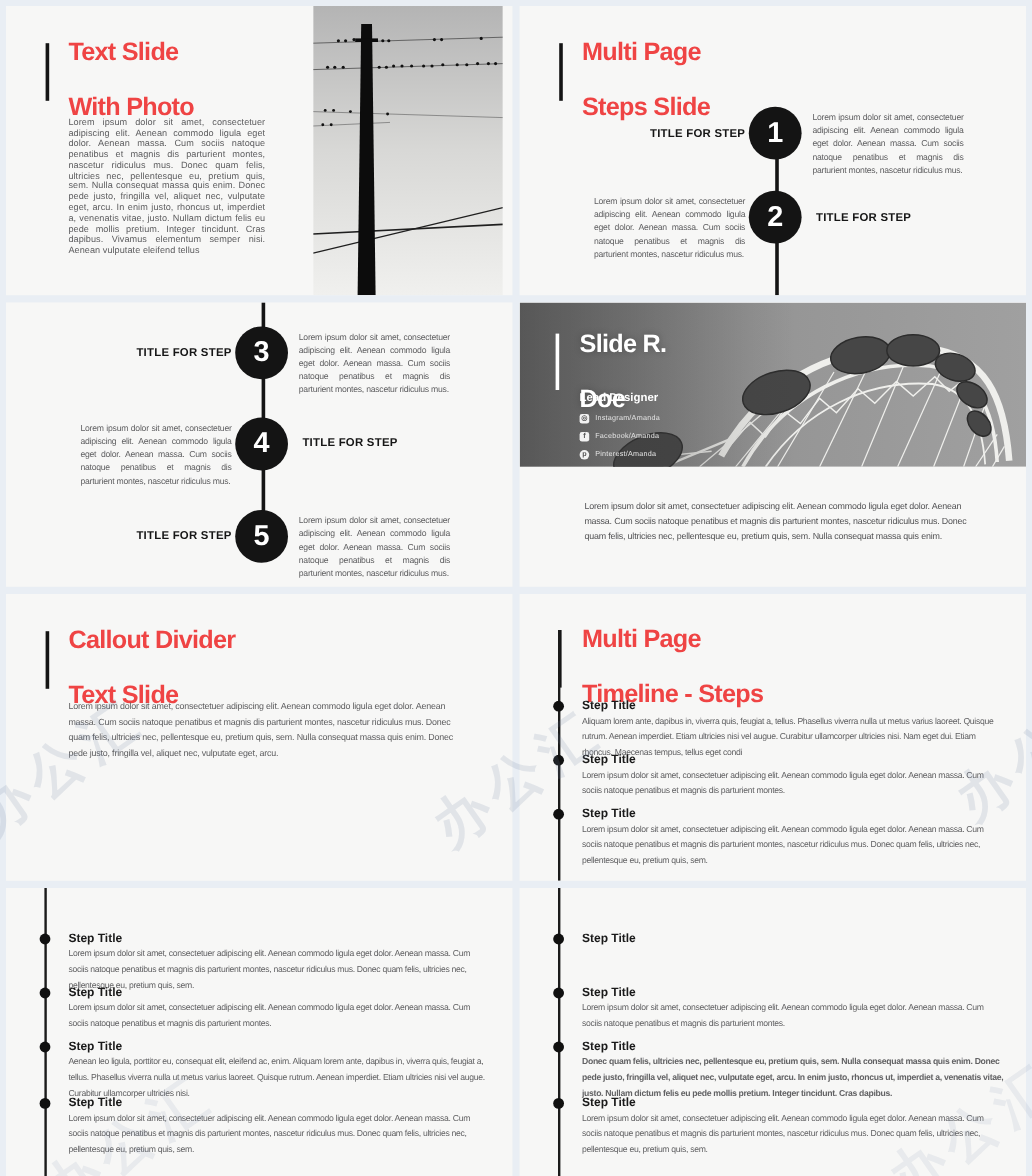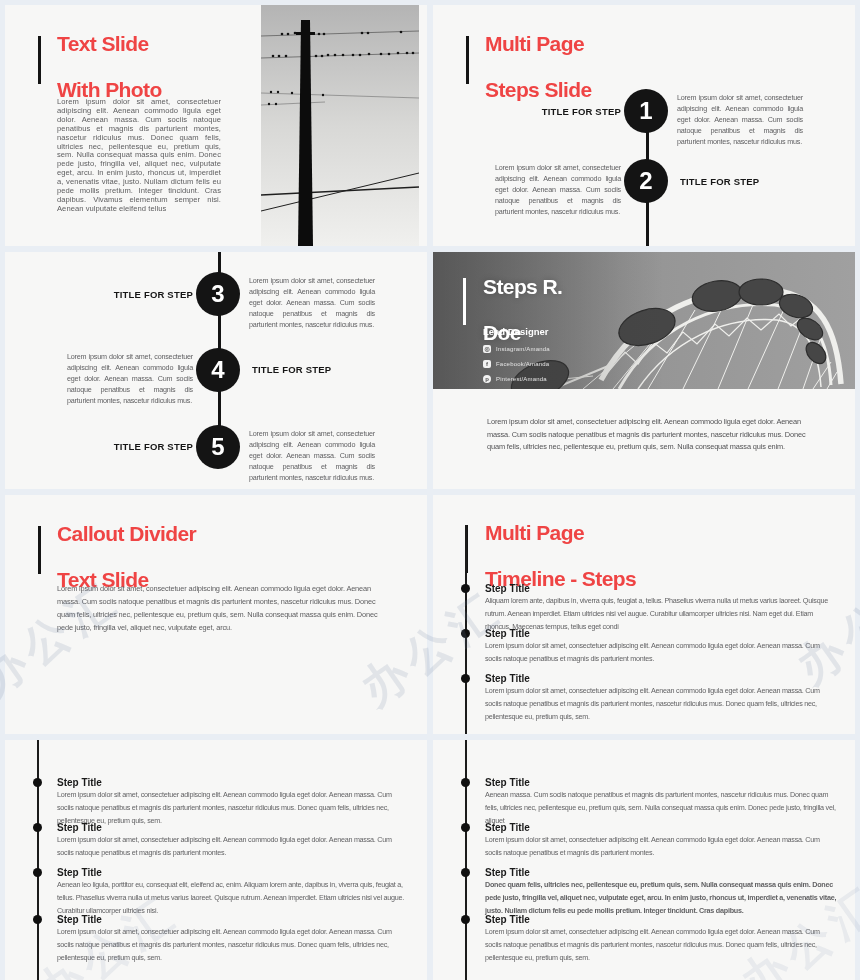--- a/index.html
+++ b/index.html
@@ -185,21 +185,21 @@
         <ellipse cx="284" cy="44" rx="25" ry="15" transform="rotate(-10 284 44)"></ellipse>
         <ellipse cx="328" cy="40" rx="22" ry="13"></ellipse>
         <ellipse cx="363" cy="54" rx="17" ry="11" transform="rotate(18 363 54)"></ellipse>
         <ellipse cx="377" cy="77" rx="14" ry="9" transform="rotate(35 377 77)"></ellipse>
         <ellipse cx="383" cy="101" rx="12" ry="8" transform="rotate(50 383 101)"></ellipse>
         <ellipse cx="107" cy="128" rx="30" ry="17" transform="rotate(-22 107 128)"></ellipse>
       </g>
       <rect width="230" height="137" fill="url(#ovl)"></rect>
     </svg>
     <div class="wbar" style="left:30px;top:26px;height:47px;"></div>
-    <div class="profile-name" style="left:50px;top:23px;"><span>Steps R.</span><br>
+    <div class="profile-name" style="left:50px;top:23px;"><span>Slide R.</span><br>
       <span>Doe</span></div>
     <div class="profile-role" style="left:50px;top:74px;text-align:center;">Lead Designer</div>
     <div class="social" style="left:50px;top:92px;">
       <div class="social-row">
         <span class="si">◎</span>
         <span class="social-label">Instagram/Amanda</span>
       </div>
       <div class="social-row">
         <span class="si">f</span>
         <span class="social-label">Facebook/Amanda</span>
@@ -248,21 +248,20 @@
     <div class="tl-body" style="left:52px;top:139px;width:352px;">Aenean leo ligula, porttitor eu, consequat elit, eleifend ac, enim. Aliquam lorem ante, dapibus in, viverra quis, feugiat a, tellus. Phasellus viverra nulla ut metus varius laoreet. Quisque rutrum. Aenean imperdiet. Etiam ultricies nisi vel augue. Curabitur ullamcorper ultricies nisi.</div>
     <div class="tl-dot" style="left:28px;top:175px;"></div>
     <div class="tl-title" style="left:52px;top:174px;">Step Title</div>
     <div class="tl-body" style="left:52px;top:186px;width:352px;">Lorem ipsum dolor sit amet, consectetuer adipiscing elit. Aenean commodo ligula eget dolor. Aenean massa. Cum sociis natoque penatibus et magnis dis parturient montes, nascetur ridiculus mus. Donec quam felis, ultricies nec, pellentesque eu, pretium quis, sem.</div>
   </div>
 
   <div class="slide">
     <div class="tl-line" style="left:32px;top:0;height:243px;"></div>
     <div class="tl-dot" style="left:28px;top:38px;"></div>
     <div class="tl-title" style="left:52px;top:37px;">Step Title</div>
-    <div class="tl-body" style="left:52px;top:49px;width:352px;">Aenean massa. Cum sociis natoque penatibus et magnis dis parturient montes, nascetur ridiculus mus. Donec quam felis, ultricies nec, pellentesque eu, pretium quis, sem. Nulla consequat massa quis enim. Donec pede justo, fringilla vel, aliquet</div>
     <div class="tl-dot" style="left:28px;top:83px;"></div>
     <div class="tl-title" style="left:52px;top:82px;">Step Title</div>
     <div class="tl-body" style="left:52px;top:94px;width:352px;">Lorem ipsum dolor sit amet, consectetuer adipiscing elit. Aenean commodo ligula eget dolor. Aenean massa. Cum sociis natoque penatibus et magnis dis parturient montes.</div>
     <div class="tl-dot" style="left:28px;top:128px;"></div>
     <div class="tl-title" style="left:52px;top:127px;">Step Title</div>
     <div class="tl-body" style="left:52px;top:139px;width:352px;font-weight:bold;">Donec quam felis, ultricies nec, pellentesque eu, pretium quis, sem. Nulla consequat massa quis enim. Donec pede justo, fringilla vel, aliquet nec, vulputate eget, arcu. In enim justo, rhoncus ut, imperdiet a, venenatis vitae, justo. Nullam dictum felis eu pede mollis pretium. Integer tincidunt. Cras dapibus.</div>
     <div class="tl-dot" style="left:28px;top:175px;"></div>
     <div class="tl-title" style="left:52px;top:174px;">Step Title</div>
     <div class="tl-body" style="left:52px;top:186px;width:352px;">Lorem ipsum dolor sit amet, consectetuer adipiscing elit. Aenean commodo ligula eget dolor. Aenean massa. Cum sociis natoque penatibus et magnis dis parturient montes, nascetur ridiculus mus. Donec quam felis, ultricies nec, pellentesque eu, pretium quis, sem.</div>
   </div>

